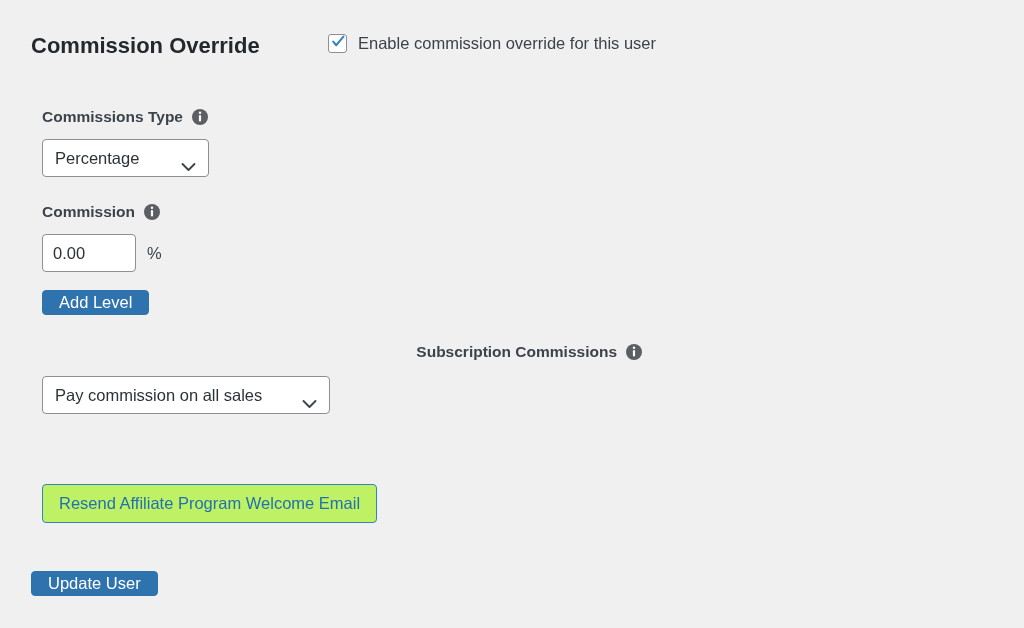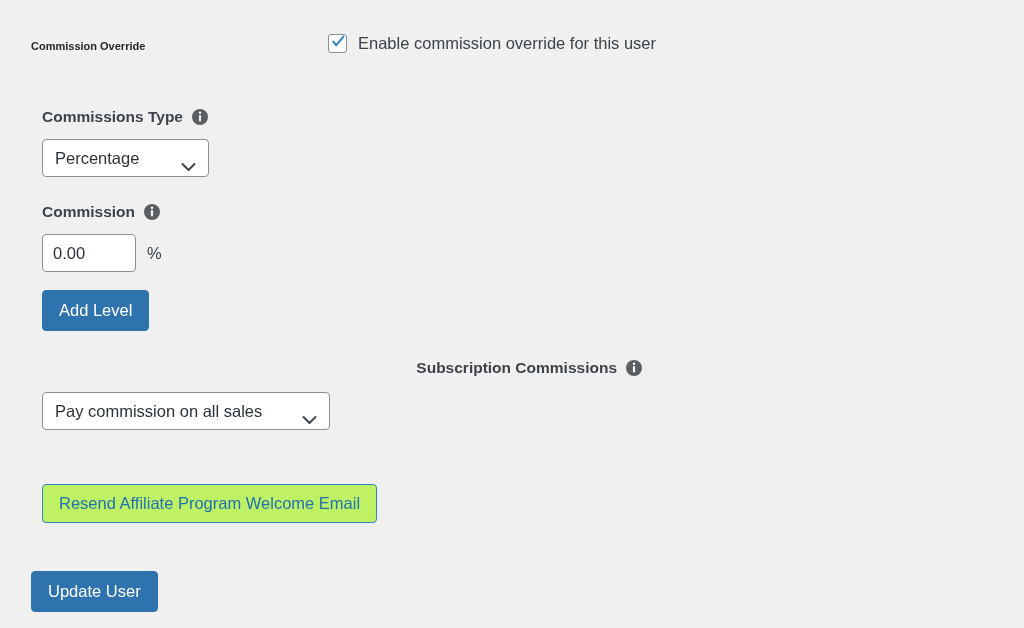--- a/index.html
+++ b/index.html
@@ -25,21 +25,21 @@
 
   
   .override-row {
     position: absolute;
     left: 31px;
     top: 33px;
     display: flex;
     align-items: flex-start;
   }
   .override-title {
-    font-size: 11px;
+    font-size: 22px;
     font-weight: bold;
     color: #23282d;
     line-height: 26px;
     white-space: nowrap;
   }
   .override-control {
     position: absolute;
     left: 297px;
     top: 0px;
     display: flex;
@@ -165,21 +165,21 @@
     white-space: nowrap;
     display: inline-flex;
     align-items: center;
     justify-content: center;
   }
   .btn-primary {
     background: #2e73ad;
     border: 1px solid #2e73ad;
     color: #ffffff;
     font-size: 16.5px;
-    height: 41px;
+    height: 25px;
     padding: 0 16px;
   }
   .btn-secondary {
     background: #bef264;
     border: 1px solid #3582c4;
     color: #2271b1;
     font-size: 16.5px;
     height: 39px;
     padding: 0 16px;
   }

